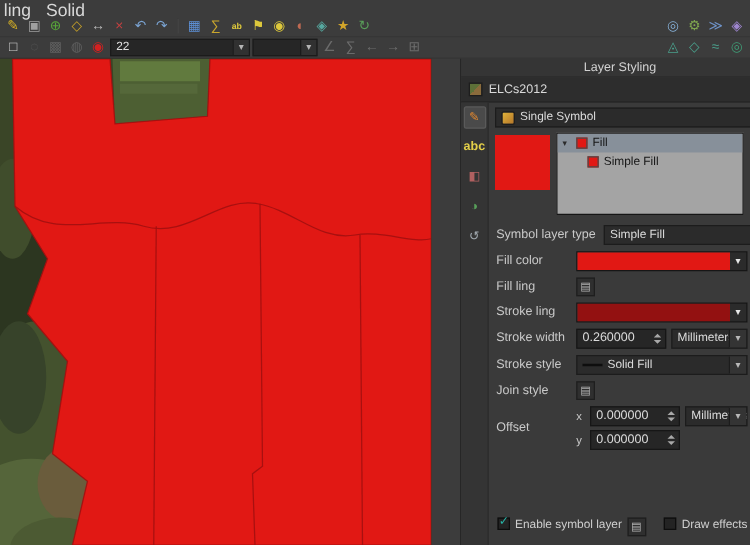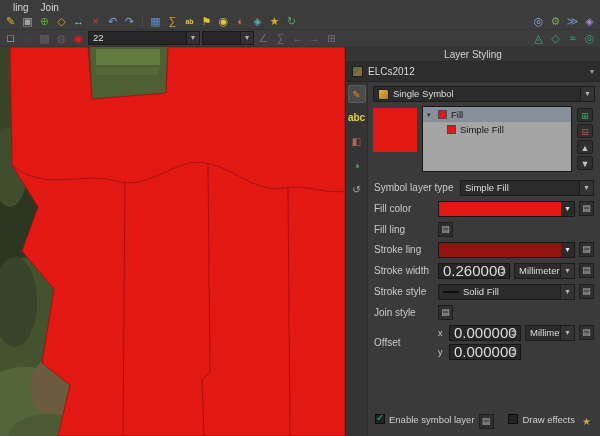--- a/index.html
+++ b/index.html
@@ -1,40 +1,40 @@
 <!DOCTYPE html>
 <html><head>
 <meta charset="utf-8">
 <style>
   * { margin:0; padding:0; box-sizing:border-box; }
   html,body { width:600px; height:436px; overflow:hidden; background:#3c3c3c;
               font-family:"Liberation Sans","DejaVu Sans",sans-serif; }
 
   
-  .menubar { height:13px; display:flex; align-items:flex-end; gap:12px;
-             padding:0 13px; background:#3c3c3c; font-size:10px; color:#d8d8d8; }
+  .menubar { height:13px; display:flex; align-items:flex-start; gap:12px;
+             padding:0 3px; background:#3c3c3c; font-size:14px; color:#d8d8d8; }
   .menubar span { cursor:default; }
   .toolbar { height:17px; display:flex; align-items:center; gap:2px;
              padding:0 3px; background:#3c3c3c; border-bottom:1px solid #343434; }
   .icon-group { display:flex; align-items:center; gap:2px; }
   .icon { width:15px; height:15px; font-size:11px; line-height:15px; text-align:center;
           border-radius:2px; cursor:default; display:inline-block; }
   .icon.small { font-size:7px; font-weight:bold; letter-spacing:0; }
   .icon.disabled { opacity:.38; }
   .tsep { width:1px; height:12px; background:#2b2b2b; border-right:1px solid #4a4a4a; margin:0 3px; }
   .tspacer { flex:1; }
   .tb-combo { position:relative; height:14px; background:#262626; border:1px solid #1b1b1b;
               color:#e0e0e0; font-size:9.5px; line-height:12px; padding:0 15px 0 4px; }
   .tb-combo::after { content:"▾"; position:absolute; right:0; top:0; bottom:0; width:12px;
               text-align:center; color:#b5b5b5; font-size:8px; line-height:12px;
               background:#313131; border-left:1px solid #1b1b1b; }
   .tb-combo.w1 { width:112px; } .tb-combo.w2 { width:52px; }
 
   
-  .main { display:flex; height:389px; }
+  .main { display:flex; height:389px;gap:23px; }
   .canvas-wrap { width:345px; height:389px; position:relative; background:#2c3521; }
   .panel { width:255px; height:389px; background:#3a3a3a; border-left:1px solid #262626;
            display:flex; flex-direction:column; color:#c9c9c9; }
 
   
   .panel-title { height:15px; background:#353535; border-bottom:1px solid #2b2b2b;
                  font-size:10px; color:#d2d2d2; text-align:center; line-height:15px; }
   .layer-bar { height:20px; background:#2d2d2d; border-bottom:1px solid #242424;
                display:flex; align-items:center; gap:5px; padding:0 6px; font-size:10px; color:#dadada; }
   .layer-icon { width:11px; height:11px; border:1px solid #1d1d1d;
@@ -81,21 +81,21 @@
   .colorfill { flex:1; }
   .color-arrow { width:13px; background:rgba(0,0,0,.25); color:#e8e8e8; font-size:8px;
                  line-height:14px; text-align:center; }
   .color-arrow::after { content:"▾"; }
 
   .dd-btn { width:15px; height:15px; flex:none; background:#2f2f2f; border:1px solid #1e1e1e;
             color:#b0b0b0; font-size:9px; line-height:13px; text-align:center; }
   .dd-btn::after { content:"▤"; }
 
   .spin { position:relative; width:72px; flex:none; background:#262626; border:1px solid #161616;
-          height:16px; line-height:14px; font-size:15px; color:#dcdcdc; padding:0 12px 0 4px;
+          height:16px; line-height:14px; font-size:10px; color:#dcdcdc; padding:0 12px 0 4px;
           white-space:nowrap; overflow:hidden; }
   .spin::before { content:""; position:absolute; right:3px; top:3px;
           border:3px solid transparent; border-bottom-color:#a8a8a8; border-top-width:0; }
   .spin::after  { content:""; position:absolute; right:3px; bottom:3px;
           border:3px solid transparent; border-top-color:#a8a8a8; border-bottom-width:0; }
 
   .styleswatch { width:12px; height:8px; background:#141414; border:1px solid #060606; flex:none; }
   .lineswatch { width:16px; height:2px; background:#0e0e0e; flex:none; }
   .bevelswatch { width:9px; height:9px; border-top:3px solid #c4c4c4; border-left:3px solid #c4c4c4; flex:none; }
 
@@ -112,21 +112,21 @@
   .fgap { width:16px; }
   .star-btn { width:15px; height:15px; flex:none; color:#bfa84a; font-size:10px;
               line-height:15px; text-align:center; }
   .star-btn::after { content:"★"; }
 </style>
 </head>
 <body>
 
 <div class="menubar">
   <span>ling</span>
-  <span>Join</span>
+  <span>Solid</span>
 </div>
 
 <div class="toolbar">
   <span class="icon-group">
       <span class="icon" style="color: rgb(216, 178, 37);">✎</span>
       <span class="icon" style="color: rgb(159, 159, 159);">▣</span>
       <span class="icon" style="color: rgb(87, 166, 57);">⊕</span>
       <span class="icon" style="color: rgb(201, 162, 39);">◇</span>
       <span class="icon" style="color: rgb(185, 185, 185);">↔</span>
       <span class="icon" style="color: rgb(197, 64, 64);">×</span>

